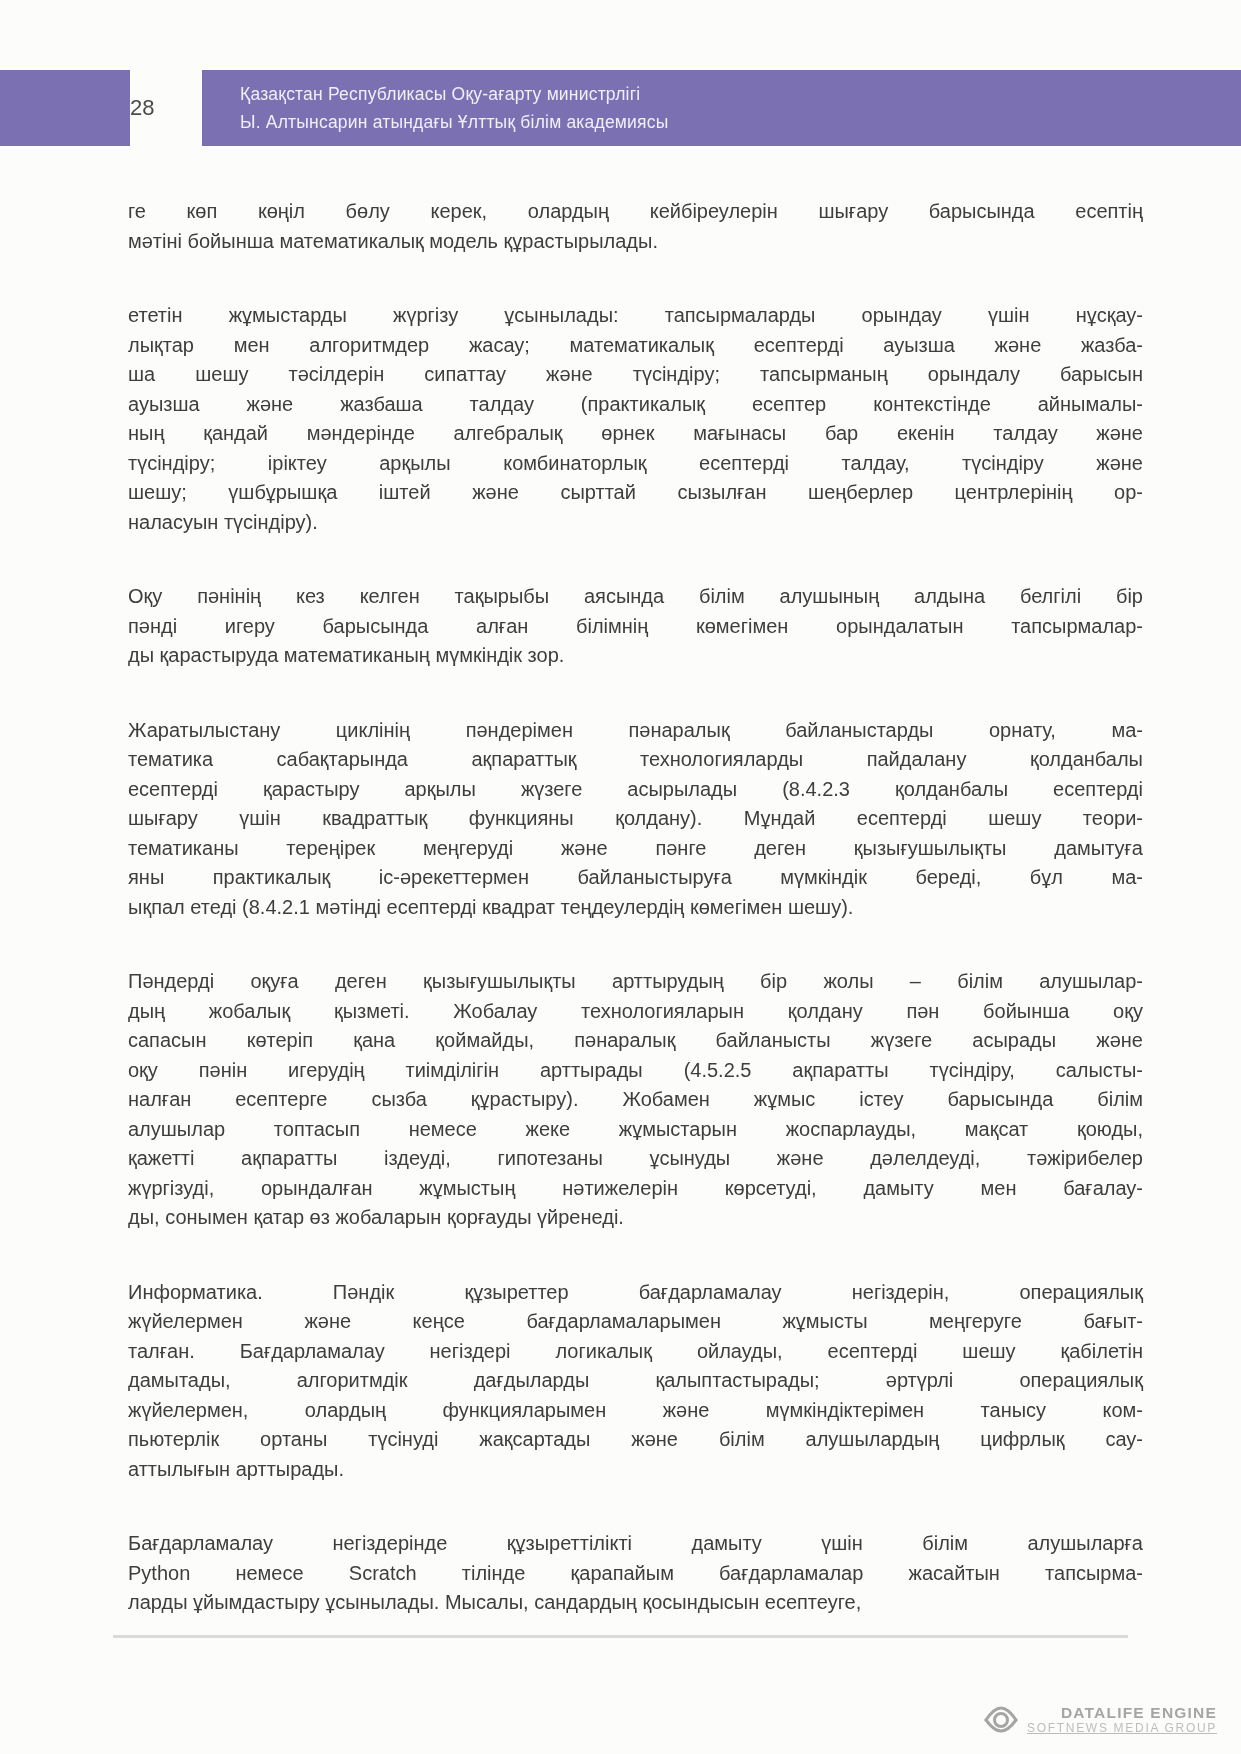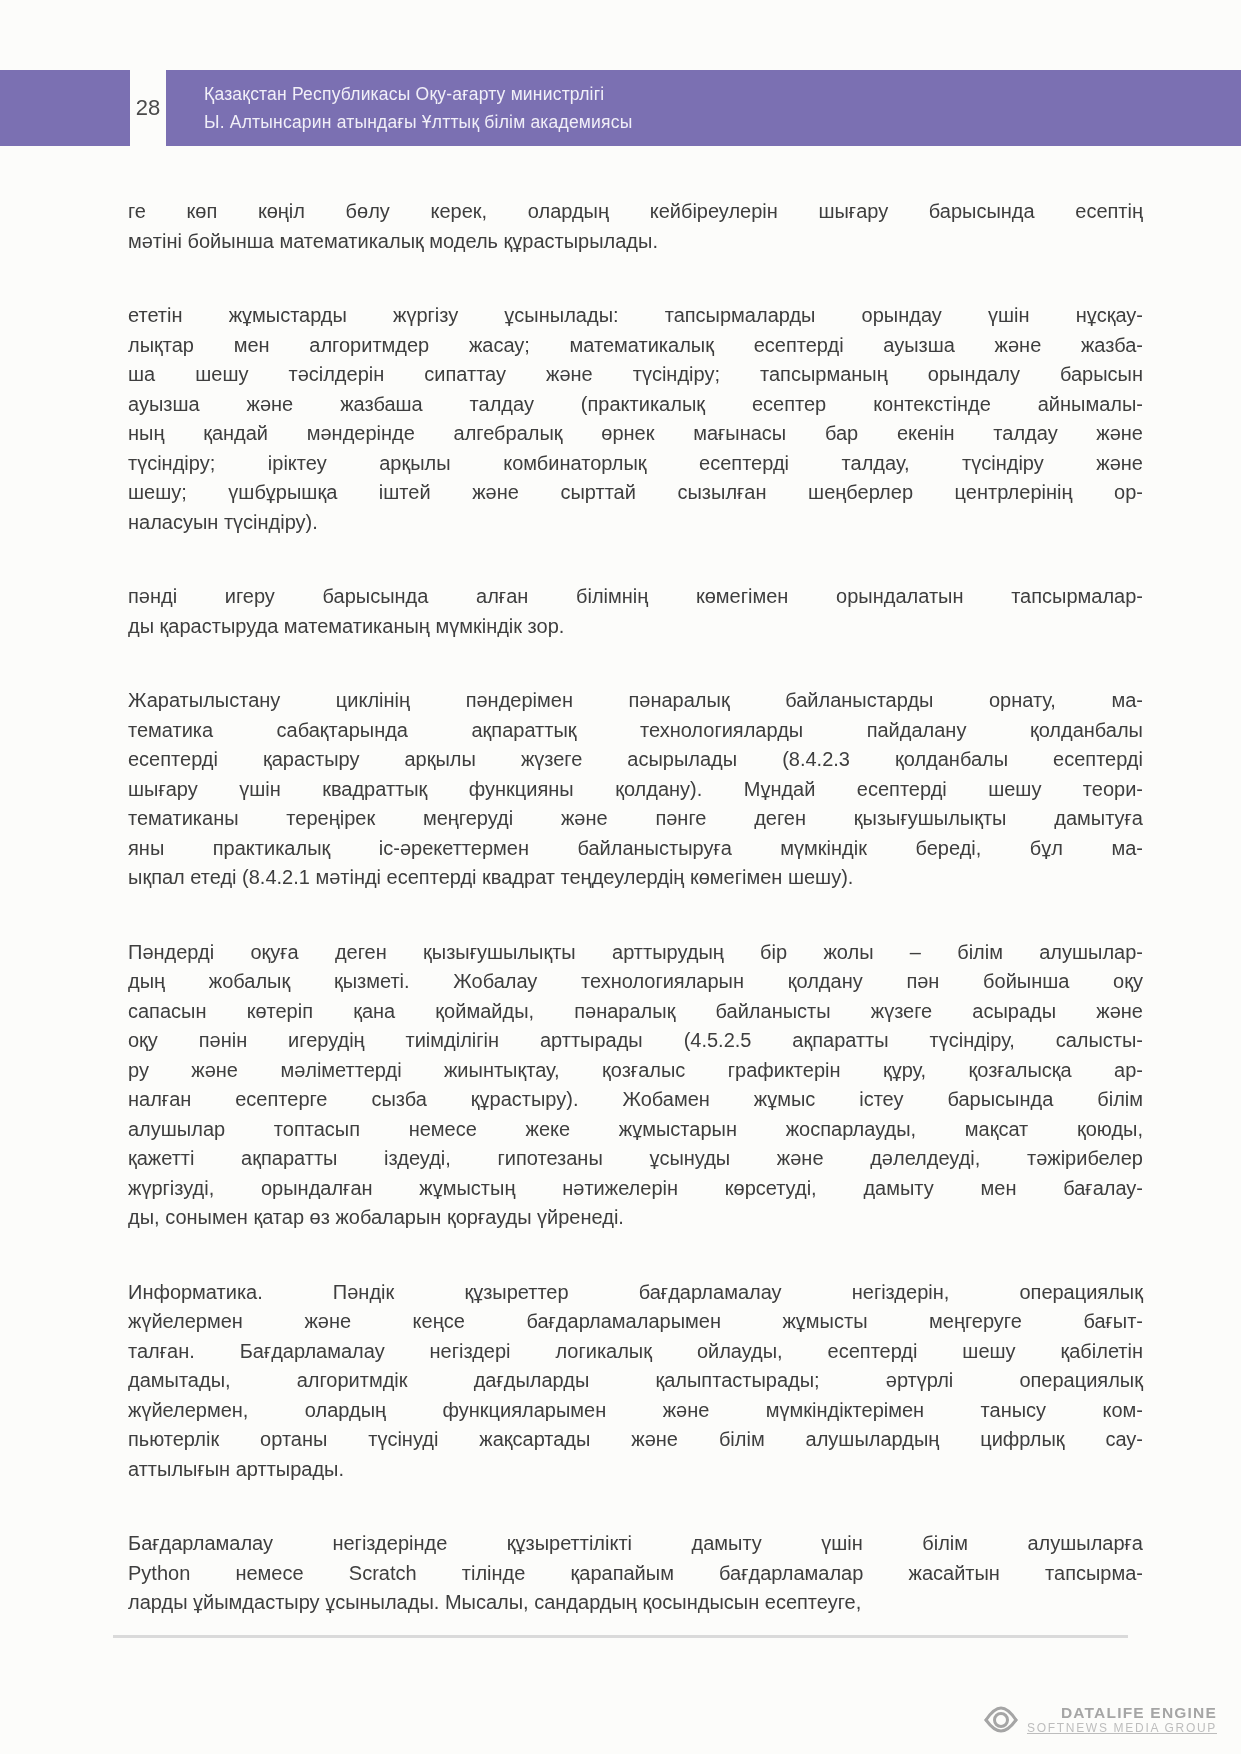--- a/index.html
+++ b/index.html
@@ -18,23 +18,23 @@
     position: absolute;
     top: 70px; left: 0;
     width: 100%; height: 76px;
     display: flex;
   }
   .band-left {
     width: 130px; height: 100%;
     background: #7b70b2;
   }
   .band-gap {
-    width: 36px; height: 100%;
+    width: 72px; height: 100%;
     background: #fcfcfa;
-    display: flex; align-items: center; justify-content: center;
+    display: flex; align-items: center; justify-content: flex-start;
   }
   .page-number {
     font-size: 22px;
     color: #4a4a4a;
   }
   .band-right {
     flex: 1; height: 100%;
     background: #7b70b2;
     display: flex; flex-direction: column; justify-content: center;
     padding-left: 38px;
@@ -121,38 +121,38 @@
         <div class="line">ететін жұмыстарды жүргізу ұсынылады: тапсырмаларды орындау үшін нұсқау-</div>
         <div class="line">лықтар мен алгоритмдер жасау; математикалық есептерді ауызша және жазба-</div>
         <div class="line">ша шешу тәсілдерін сипаттау және түсіндіру; тапсырманың орындалу барысын</div>
         <div class="line">ауызша және жазбаша талдау (практикалық есептер контекстінде айнымалы-</div>
         <div class="line">ның қандай мәндерінде алгебралық өрнек мағынасы бар екенін талдау және</div>
         <div class="line">түсіндіру; іріктеу арқылы комбинаторлық есептерді талдау, түсіндіру және</div>
         <div class="line">шешу; үшбұрышқа іштей және сырттай сызылған шеңберлер центрлерінің ор-</div>
         <div class="line last">наласуын түсіндіру).</div>
       </div>
       <div class="paragraph">
+        <div class="line">Оқу пәнінің кез келген тақырыбы аясында білім алушының алдына белгілі бір</div>
         <div class="line">пәнді игеру барысында алған білімнің көмегімен орындалатын тапсырмалар-</div>
         <div class="line last">ды қарастыруда математиканың мүмкіндік зор.</div>
       </div>
       <div class="paragraph">
         <div class="line">Жаратылыстану циклінің пәндерімен пәнаралық байланыстарды орнату, ма-</div>
         <div class="line">тематика сабақтарында ақпараттық технологияларды пайдалану қолданбалы</div>
         <div class="line">есептерді қарастыру арқылы жүзеге асырылады (8.4.2.3 қолданбалы есептерді</div>
         <div class="line">шығару үшін квадраттық функцияны қолдану). Мұндай есептерді шешу теори-</div>
         <div class="line">тематиканы тереңірек меңгеруді және пәнге деген қызығушылықты дамытуға</div>
         <div class="line">яны практикалық іс-әрекеттермен байланыстыруға мүмкіндік береді, бұл ма-</div>
         <div class="line last">ықпал етеді (8.4.2.1 мәтінді есептерді квадрат теңдеулердің көмегімен шешу).</div>
       </div>
       <div class="paragraph">
         <div class="line">Пәндерді оқуға деген қызығушылықты арттырудың бір жолы – білім алушылар-</div>
         <div class="line">дың жобалық қызметі. Жобалау технологияларын қолдану пән бойынша оқу</div>
         <div class="line">сапасын көтеріп қана қоймайды, пәнаралық байланысты жүзеге асырады және</div>
         <div class="line">оқу пәнін игерудің тиімділігін арттырады (4.5.2.5 ақпаратты түсіндіру, салысты-</div>
-        <div class="line">ру және мәліметтерді жиынтықтау, қозғалыс графиктерін құру, қозғалысқа ар-</div>
         <div class="line">налған есептерге сызба құрастыру). Жобамен жұмыс істеу барысында білім</div>
         <div class="line">алушылар топтасып немесе жеке жұмыстарын жоспарлауды, мақсат қоюды,</div>
         <div class="line">қажетті ақпаратты іздеуді, гипотезаны ұсынуды және дәлелдеуді, тәжірибелер</div>
         <div class="line">жүргізуді, орындалған жұмыстың нәтижелерін көрсетуді, дамыту мен бағалау-</div>
         <div class="line last">ды, сонымен қатар өз жобаларын қорғауды үйренеді.</div>
       </div>
       <div class="paragraph">
         <div class="line">Информатика. Пәндік құзыреттер бағдарламалау негіздерін, операциялық</div>
         <div class="line">жүйелермен және кеңсе бағдарламаларымен жұмысты меңгеруге бағыт-</div>
         <div class="line">талған. Бағдарламалау негіздері логикалық ойлауды, есептерді шешу қабілетін</div>

